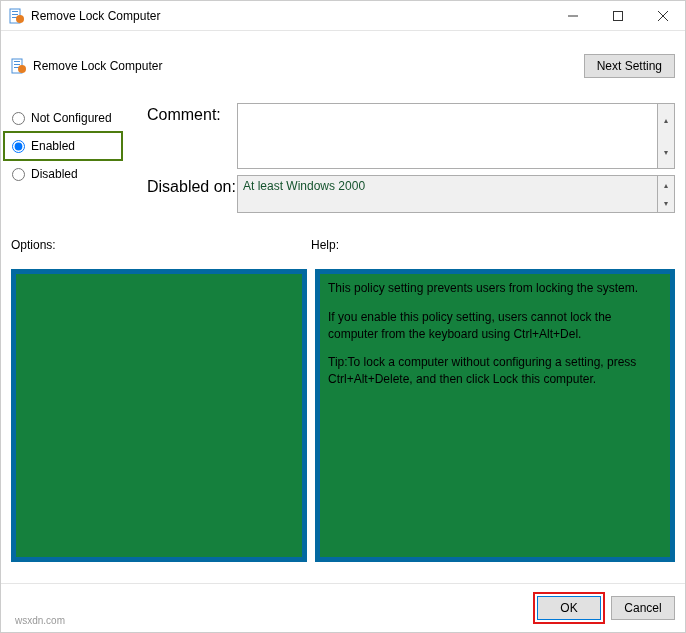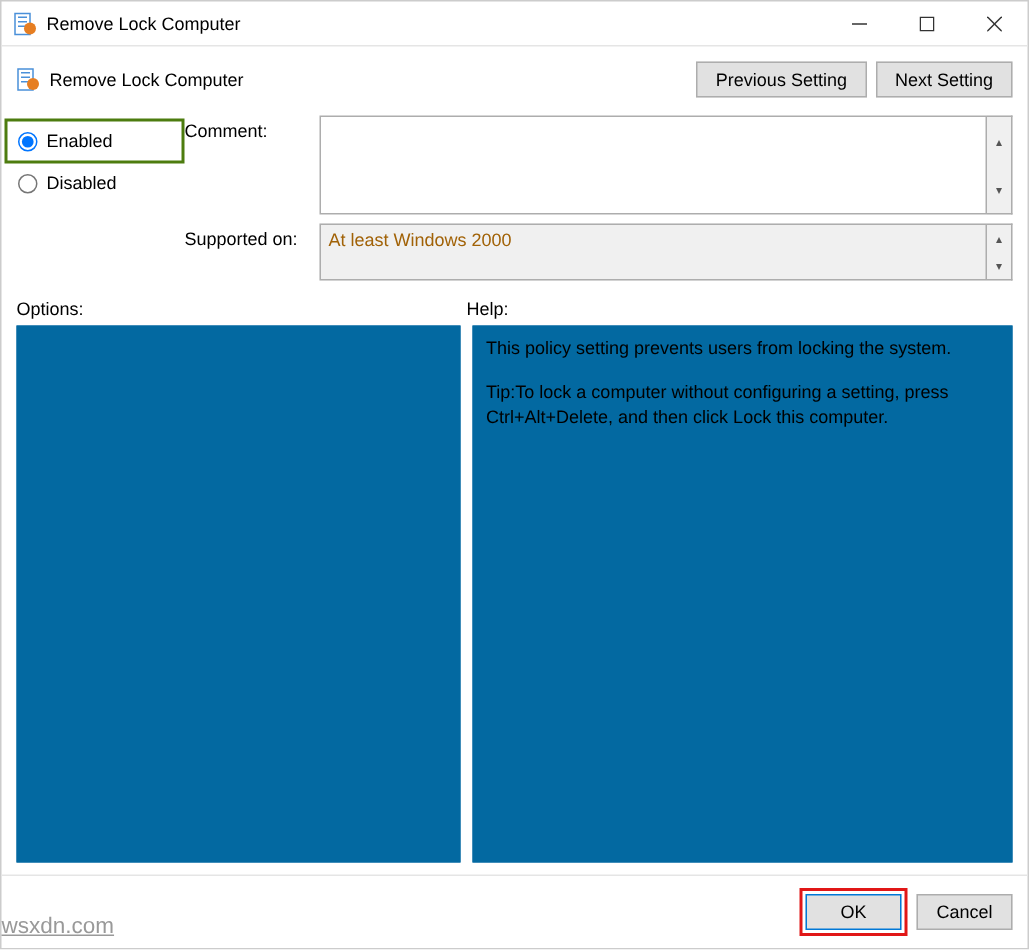--- a/index.html
+++ b/index.html
@@ -1,53 +1,53 @@
 <!DOCTYPE html>
 <html><head>
   <meta charset="utf-8">
   <style>
     * { box-sizing: border-box; font-family: 'Segoe UI', Tahoma, sans-serif; }
     body { margin: 0; padding: 0; background: #fff; width: 686px; height: 633px; overflow: hidden; }
-    .window { width: 686px; height: 633px; border: 1px solid #ccc; background: #fff; display: flex; flex-direction: column; }
+    .window { width: 686px; height: 633px; border: 1px solid #ccc; background: #fff; display: flex; flex-direction: column; gap: 13px; }
     .titlebar { height: 30px; display: flex; align-items: center; padding-left: 8px; border-bottom: 1px solid #e5e5e5; }
     .titlebar-icon { width: 16px; height: 16px; margin-right: 6px; }
     .titlebar-title { flex: 1; font-size: 12px; color: #000; }
     .sysbtns { display: flex; height: 100%; }
     .sysbtn { width: 45px; display: flex; align-items: center; justify-content: center; font-size: 14px; color: #333; }
     .sysbtn svg { stroke: #333; }
     .header-row { display: flex; align-items: center; padding: 8px 10px; height: 44px; }
     .header-icon { width: 16px; height: 16px; margin-right: 6px; }
     .header-title { font-size: 12px; flex: 1; }
     .nav-btn { background: #e1e1e1; border: 1px solid #adadad; font-size: 12px; padding: 4px 12px; margin-left: 6px; cursor: pointer; }
     .config-area { display: flex; padding: 2px 10px 8px 10px; }
     .radio-col { width: 112px; padding-top: 2px; }
     .radio-opt { display: flex; align-items: center; font-size: 12px; padding: 6px 0; }
     .radio-opt input { margin: 0 6px 0 1px; }
     .highlight-box { border: 2px solid #4d7c0f; padding: 0 6px; margin-left: -8px; }
     .fields-col { flex: 1; display: flex; flex-direction: column; gap: 6px; }
     .field-row { display: flex; align-items: flex-start; }
-    .field-label { font-size: 12px; width: 90px; padding-top: 3px; }
+    .field-label { font-size: 16px; width: 90px; padding-top: 3px; margin-left: 24px; }
     .comment-box { flex: 1; height: 66px; resize: none; border: 1px solid #adadad; font-size: 12px; padding: 3px 5px; font-family: inherit; }
-    .supported-box { flex: 1; height: 38px; resize: none; border: 1px solid #adadad; font-size: 12px; padding: 3px 5px; font-family: inherit; background: #f0f0f0; color: #a16207; }
+    .supported-box { flex: 1; height: 38px; resize: none; border: 1px solid #adadad; font-size: 12px; padding: 3px 5px; font-family: inherit; background: #f0f0f0; color: #14532d; }
     .scroll-spinner { width: 17px; border: 1px solid #adadad; border-left: none; display: flex; flex-direction: column; background: #f0f0f0; }
     .spin { flex: 1; display: flex; align-items: center; justify-content: center; font-size: 8px; color: #555; }
     .textwrap { display: flex; flex: 1; }
     .mid-labels { display: flex; padding: 4px 10px 4px 10px; }
     .options-label, .help-label { font-size: 12px; }
     .options-label { width: 300px; }
     .panes { display: flex; gap: 8px; padding: 0 10px 8px 10px; flex: 1; min-height: 0; }
-    .options-pane, .help-pane { border: 1px solid #0369a1; font-size: 12px; padding: 6px 8px; background: #0369a1; overflow: auto; }
+    .options-pane, .help-pane { border: 5px solid #0369a1; font-size: 12px; padding: 6px 8px; background: #15803d; overflow: auto; }
     .options-pane { width: 296px; }
     .help-pane { flex: 1; line-height: 1.4; }
     .help-pane p { margin: 0 0 12px 0; }
     .footer { display: flex; justify-content: flex-end; align-items: center; gap: 6px; padding: 8px 10px; border-top: 1px solid #e5e5e5; position: relative; }
     .footer-btn { background: #e1e1e1; border: 1px solid #adadad; font-size: 12px; padding: 4px 0; width: 64px; cursor: pointer; }
     .ok-wrap { border: 2px solid #e11717; padding: 2px; }
     .ok-wrap .footer-btn { border: 1px solid #0078d7; }
-    .watermark { position: absolute; left: 0; bottom: 6px; font-size: 15px; color: #999; text-decoration: underline; }
+    .watermark { position: absolute; left: 14px; bottom: 6px; font-size: 10px; color: #999; }
   </style>
 </head>
 <body>
 
 <div class="window">
 
   <div class="titlebar">
     <span class="titlebar-icon">
       <svg viewBox="0 0 16 16">
           <rect x="1" y="1" width="10" height="14" fill="#fff" stroke="#4a90d9" stroke-width="1"></rect>
@@ -82,26 +82,29 @@
     <span class="header-icon">
       <svg viewBox="0 0 16 16">
           <rect x="1" y="1" width="10" height="14" fill="#fff" stroke="#4a90d9" stroke-width="1"></rect>
           <rect x="3" y="3" width="6" height="1" fill="#4a90d9"></rect>
           <rect x="3" y="6" width="6" height="1" fill="#4a90d9"></rect>
           <rect x="3" y="9" width="6" height="1" fill="#4a90d9"></rect>
           <circle cx="11" cy="11" r="4" fill="#e67e22"></circle>
         </svg>
     </span>
     <span class="header-title">Remove Lock Computer</span>
-    <button class="nav-btn">Previous Setting</button>
     <button class="nav-btn">Next Setting</button>
   </div>
 
   <div class="config-area">
     <div class="radio-col">
+      <label class="radio-opt">
+        <input type="radio" name="state" style="">
+        <span>Not Configured</span>
+      </label>
       <div class="highlight-box">
         <label class="radio-opt">
           <input type="radio" name="state" checked="" style="">
           <span>Enabled</span>
         </label>
       </div>
       <label class="radio-opt">
         <input type="radio" name="state" style="">
         <span>Disabled</span>
       </label>
@@ -111,41 +114,42 @@
         <span class="field-label">Comment:</span>
         <div class="textwrap">
           <textarea class="comment-box" style=""></textarea>
           <div class="scroll-spinner">
             <div class="spin">▴</div>
             <div class="spin">▾</div>
           </div>
         </div>
       </div>
       <div class="field-row">
-        <span class="field-label">Supported on:</span>
+        <span class="field-label">Disabled on:</span>
         <div class="textwrap">
           <textarea class="supported-box" readonly="" style="">At least Windows 2000</textarea>
           <div class="scroll-spinner">
             <div class="spin">▴</div>
             <div class="spin">▾</div>
           </div>
         </div>
       </div>
     </div>
   </div>
 
   <div class="mid-labels">
     <span class="options-label">Options:</span>
     <span class="help-label">Help:</span>
   </div>
 
   <div class="panes">
     <div class="options-pane"></div>
     <div class="help-pane">
       <p>This policy setting prevents users from locking the system.</p>
+      <p>If you enable this policy setting, users cannot lock the computer from the keyboard using Ctrl+Alt+Del.</p>
       <p>Tip:To lock a computer without configuring a setting, press Ctrl+Alt+Delete, and then click Lock this computer.</p>
     </div>
   </div>
 
   <div class="footer">
     <span class="watermark">wsxdn.com</span>
     <span class="ok-wrap">
       <button class="footer-btn">OK</button>
     </span>
     <button class="footer-btn">Cancel</button>

